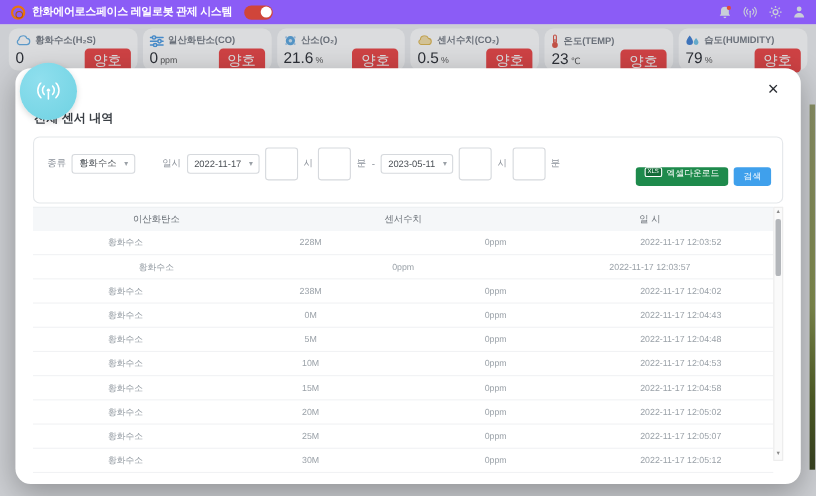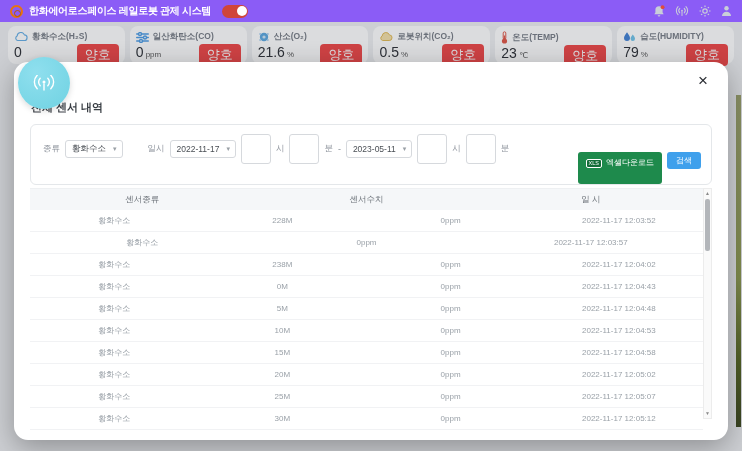--- a/index.html
+++ b/index.html
@@ -47,21 +47,21 @@
   .flabel.gap{margin-left:20px;}
   .fselect{border:1px solid #d6d9dd;border-radius:3px;height:18px;box-sizing:border-box;
     display:inline-flex;align-items:center;padding:0 5px 0 6px;gap:7px;color:#4a4f55;
     font-size:8.5px;background:#fff;cursor:pointer;flex:none;}
   .chev{color:#9aa0a6;font-size:7px;}
   .finput{width:22px;height:18px;box-sizing:border-box;border:1px solid #d6d9dd;border-radius:3px;
     font-size:8.5px;text-align:center;color:#4a4f55;padding:14px;font-family:inherit;flex:none;}
   .fdash{color:#8a9099;font-size:9px;}
   .filter-actions{position:absolute;right:10px;top:27px;display:flex;gap:5px;}
   .btn-excel{background:#1e8a4c;color:#fff;border:none;border-radius:3px;height:17px;
-    font-size:8px;display:inline-flex;align-items:flex-end;gap:4px;padding:16px 8px;cursor:pointer;font-family:inherit;}
+    font-size:8px;display:inline-flex;align-items:flex-start;gap:4px;padding:0 8px;cursor:pointer;font-family:inherit;}
   .xls-badge{border:1px solid #fff;border-radius:2px;font-size:5.5px;line-height:7px;padding:0 2px;background:#146c39;}
   .btn-search{background:#3fa0ec;color:#fff;border:none;border-radius:3px;height:17px;
     font-size:8px;padding:0 9px;cursor:pointer;font-family:inherit;}
   
   .tablewrap{position:absolute;top:126px;left:16px;right:16px;bottom:21px;}
   .thead{display:flex;background:#f5f7f9;height:21px;align-items:center;margin-right:9px;border-top:1px solid #eef0f2;}
   .th{flex:1;text-align:center;font-size:8.5px;color:#6a7077;}
   .tbody{margin-right:9px;}
   .tr{display:flex;height:21px;align-items:center;border-bottom:1px solid #f1f2f4;}
   .td{flex:1;text-align:center;font-size:8px;color:#9aa1a8;white-space:nowrap;overflow:hidden;}
@@ -190,21 +190,21 @@
     </div>
   </div>
 
   <div class="card">
     <div class="card-top">
       <span class="card-icon">
           <svg width="14" height="10" viewBox="0 0 16 11">
             <path d="M4.2 9.5h7.3a3.2 3.2 0 0 0 .4-6.4A4.3 4.3 0 0 0 3.6 4.4 2.7 2.7 0 0 0 4.2 9.5z" fill="#f5e0a8" stroke="#dfb64e" stroke-width="1.1" stroke-linejoin="round"></path>
           </svg>
         </span>
-      <span class="card-label">로봇위치(CO₂)</span>
+      <span class="card-label">센서수치(CO₂)</span>
     </div>
     <div class="card-bottom">
       <span class="card-value">0.5</span>
       <span class="card-unit">%</span>
       <span class="card-badge">양호</span>
     </div>
   </div>
 
   <div class="card">
     <div class="card-top">
@@ -279,21 +279,21 @@
       <button class="btn-excel">
         <span class="xls-badge">XLS</span>
         <span>엑셀다운로드</span>
       </button>
       <button class="btn-search">검색</button>
     </div>
   </div>
 
   <div class="tablewrap">
     <div class="thead">
-        <span class="th">센서종류</span>
+        <span class="th">이산화탄소</span>
         <span class="th">센서수치</span>
         <span class="th">일 시</span>
       </div>
     <div class="tbody">
         <div class="tr">
           <span class="td">황화수소</span>
           <span class="td">228M</span>
           <span class="td">0ppm</span>
           <span class="td">2022-11-17 12:03:52</span>
         </div>

